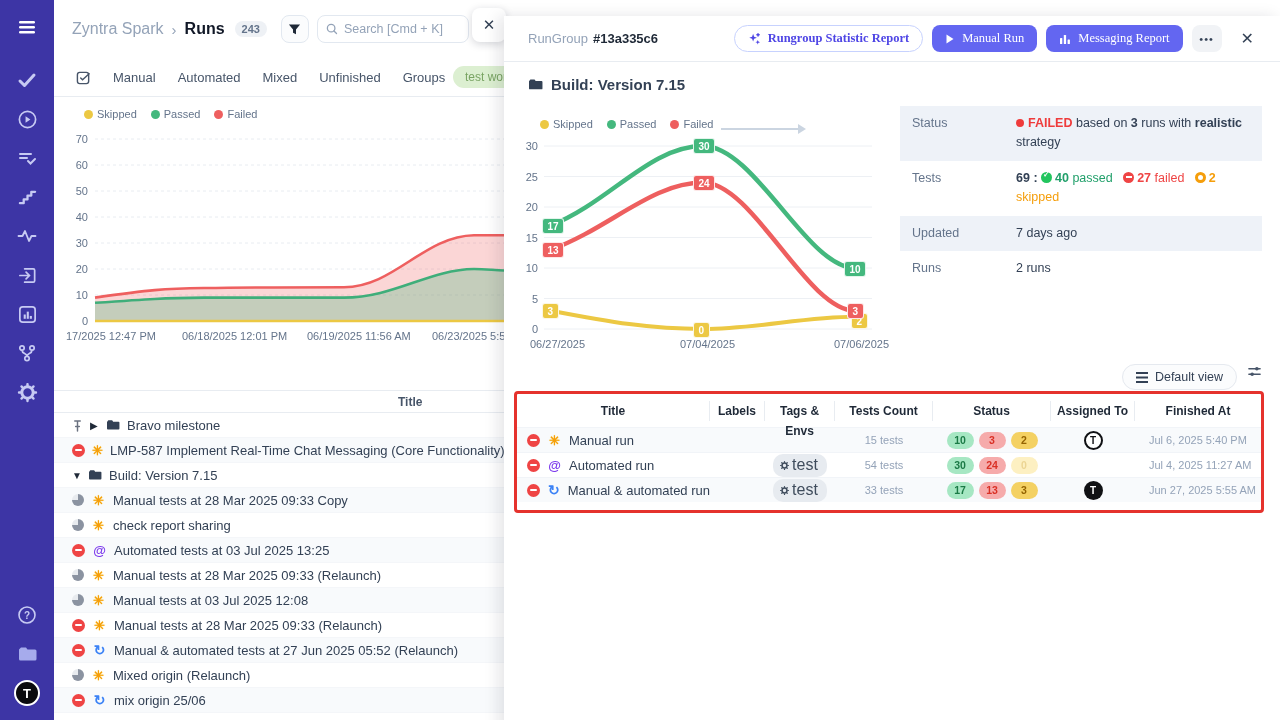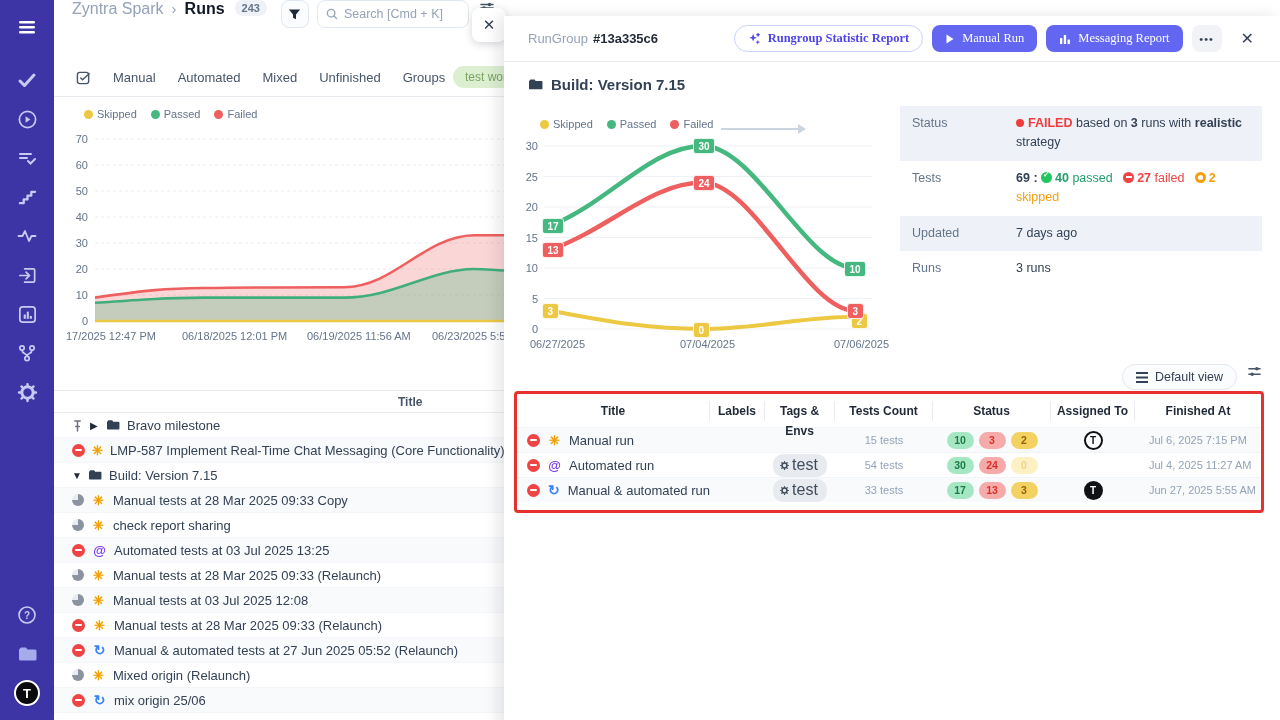--- a/index.html
+++ b/index.html
@@ -6,21 +6,21 @@
   html,body{width:1280px;height:720px;overflow:hidden;font-family:"Liberation Sans",sans-serif;background:#fff;color:#334155}
   .abs{position:absolute}
   svg{display:block}
   
   #sidebar{position:absolute;left:0;top:0;width:54px;height:720px;background:#3d35a5;display:flex;flex-direction:column;align-items:center;padding:14px 0;z-index:20}
   .sb-ic{width:26px;height:26px;display:flex;align-items:center;justify-content:center;margin-bottom:13px;cursor:pointer}
   .sb-spacer{flex:1}
   .sb-avatar{width:26px;height:26px;border-radius:50%;background:#0b0b0e;border:2px solid #fff;color:#fff;font-weight:bold;font-size:13px;display:flex;align-items:center;justify-content:center}
   
   #leftpanel{position:absolute;left:54px;top:0;width:450px;height:720px;background:#fff;overflow:hidden;z-index:1}
-  #lp-header{position:absolute;left:0;top:0;width:450px;height:58px;display:flex;align-items:flex-start;padding:0 8px 0 18px;gap:6px}
+  #lp-header{position:absolute;left:0;top:0;width:450px;height:58px;display:flex;align-items:center;padding:0 8px 0 18px;gap:6px}
   .crumb-proj{color:#94a3b8;font-size:16px}
   .crumb-sep{color:#94a3b8;font-size:15px;margin:0 2px}
   .crumb-page{color:#111827;font-size:16px;font-weight:bold}
   .count-badge{background:#eef1f5;color:#64748b;font-size:11px;font-weight:bold;border-radius:9px;padding:2px 7px;margin-left:4px}
   .icon-btn{width:28px;height:28px;border:1px solid #e2e8f0;border-radius:8px;background:#fbfcfd;display:flex;align-items:center;justify-content:center;cursor:pointer}
   .searchbox{height:28px;flex:0 0 152px;border:1px solid #e2e8f0;border-radius:8px;display:flex;align-items:center;padding:0 8px;gap:6px;margin-left:2px}
   .searchbox input{border:none;outline:none;font-size:12.5px;width:110px;color:#334155;font-family:"Liberation Sans",sans-serif}
   .searchbox input::placeholder{color:#94a3b8}
   #lp-tabs{position:absolute;left:0;top:58px;width:450px;height:39px;border-bottom:1px solid #e8ecf1;display:flex;align-items:center;gap:22px;padding:0 10px 0 22px;font-size:13px;color:#475569}
   .tab{cursor:pointer;white-space:nowrap}
@@ -500,21 +500,21 @@
         <span class="mini-ic mic-skip"></span><span class="org b">2</span>
         <br><span class="org">skipped</span>
       </span>
     </div>
     <div class="inforow">
       <span class="info-label">Updated</span>
       <span class="info-val">7 days ago</span>
     </div>
     <div class="inforow">
       <span class="info-label">Runs</span>
-      <span class="info-val">3 runs</span>
+      <span class="info-val">2 runs</span>
     </div>
   </div>
 
   <div id="viewbar">
     <span class="view-btn">
       <svg width="12" height="11" viewBox="0 0 12 11">
           <g fill="#334155">
             <rect y="0" width="12" height="2"></rect>
             <rect y="4.5" width="12" height="2"></rect>
             <rect y="9" width="12" height="2"></rect>
@@ -556,21 +556,21 @@
       <div></div>
       <div class="cell-c">15 tests</div>
       <div class="pills">
         <span class="pill pill-g">10</span>
         <span class="pill pill-r">3</span>
         <span class="pill pill-y">2</span>
       </div>
       <div>
           <span class="avat avat-outline">T</span>
         </div>
-      <div class="cell-date">Jul 6, 2025 7:15 PM</div>
+      <div class="cell-date">Jul 6, 2025 5:40 PM</div>
     </div>
 
     <div class="rt-row">
       <div class="rt-title">
         <span class="st-failed"></span>
         <span class="t-auto">@</span>
         <span>Automated run</span>
       </div>
       <div></div>
       <div>

